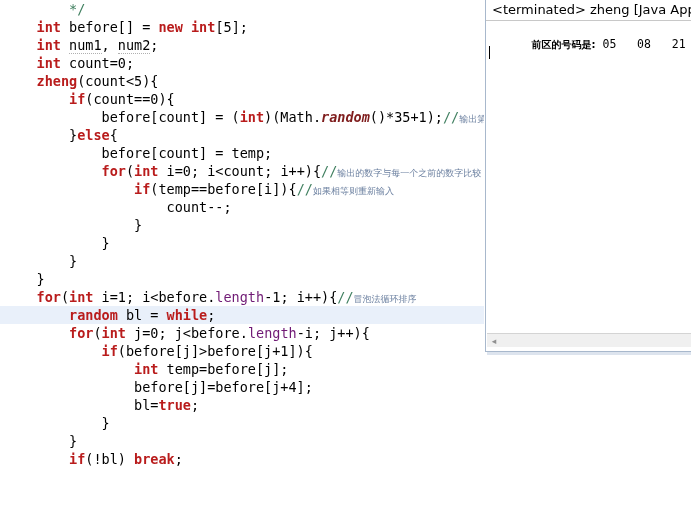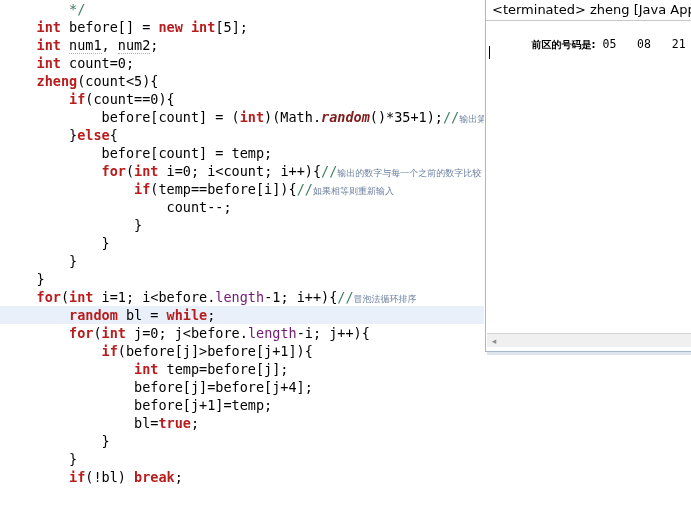--- a/index.html
+++ b/index.html
@@ -146,21 +146,20 @@
     <div class="code-line">                <span>}</span></div>
     <div class="code-line">            <span>}</span></div>
     <div class="code-line">        <span>}</span></div>
     <div class="code-line">    <span>}</span></div>
     <div class="code-line">    <span class="kw">for</span><span>(</span><span class="kw">int</span><span> i=1; i&lt;before.</span><span class="fld">length</span><span>-1; i++){</span><span class="cmt">//</span><span class="cmt-cn">冒泡法循环排序</span></div>
     <div class="code-line hl">        <span class="kw">random</span><span> bl = </span><span class="kw">while</span><span>;</span></div>
     <div class="code-line">        <span class="kw">for</span><span>(</span><span class="kw">int</span><span> j=0; j&lt;before.</span><span class="fld">length</span><span>-i; j++){</span></div>
     <div class="code-line">            <span class="kw">if</span><span>(before[j]&gt;before[j+1]){</span></div>
     <div class="code-line">                <span class="kw">int</span><span> temp=before[j];</span></div>
     <div class="code-line">                <span>before[j]=before[j+4];</span></div>
-    <div class="code-line">                <span>before[j+1]=temp;</span></div>
     <div class="code-line">                <span>bl=</span><span class="kw">true</span><span>;</span></div>
     <div class="code-line">            <span>}</span></div>
     <div class="code-line">        <span>}</span></div>
     <div class="code-line">        <span class="kw">if</span><span>(!bl) </span><span class="kw">break</span><span>;</span></div>
   </div>
 
 <div id="console-panel">
   <div id="console-header">&lt;terminated&gt; zheng [Java Applicat</div>
   <div id="console-output">
     <div id="console-caret"></div>

